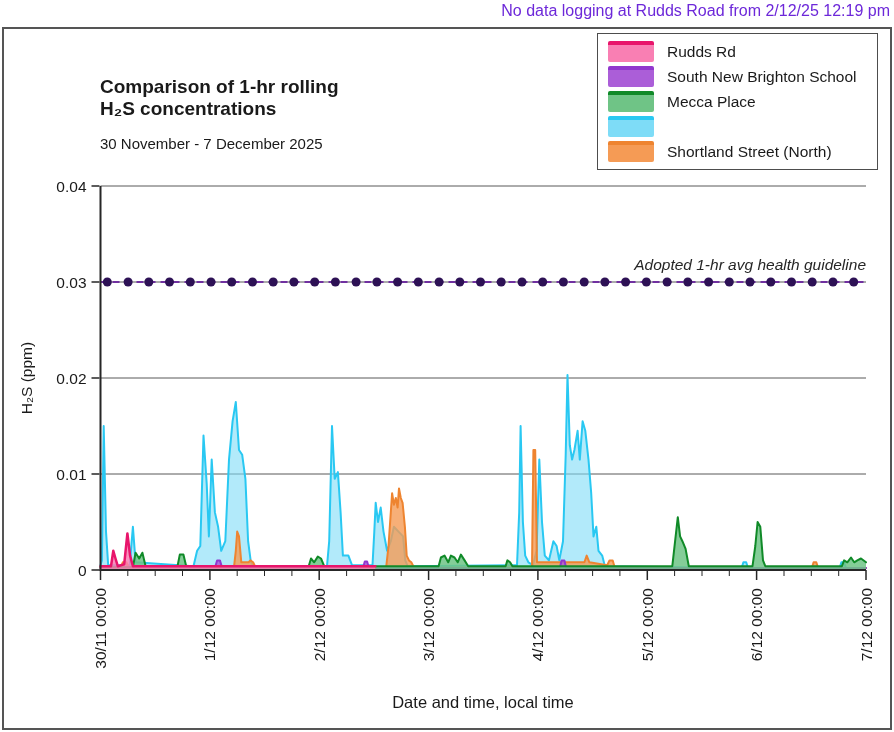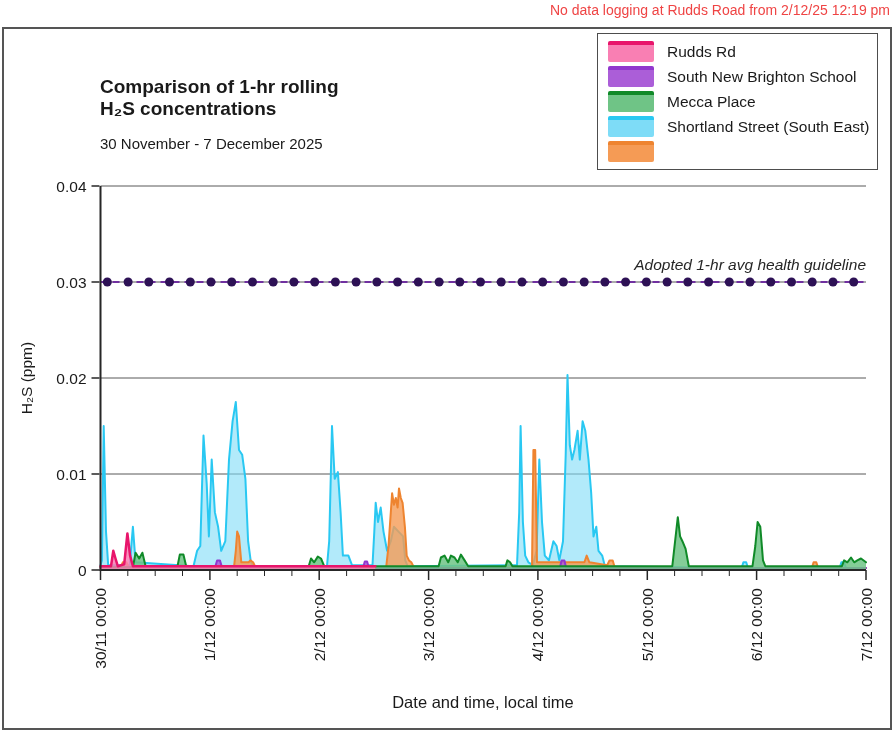--- a/index.html
+++ b/index.html
@@ -1,21 +1,21 @@
 <!DOCTYPE html>
 <html><head>
 <meta charset="utf-8">
 <style>
   html,body{margin:0;padding:0;}
   body{
     width:894px;height:732px;position:relative;background:#ffffff;
     font-family:"Liberation Sans",sans-serif;color:#1a1a1a;overflow:hidden;
   }
   .annotation{
-    position:absolute;top:2px;right:4px;font-size:14px;color:#ef4444;
+    position:absolute;top:2px;right:4px;font-size:16px;color:#6d28d9;
   }
   .figure-border{
     position:absolute;left:2px;top:27px;width:886px;height:699px;
     border:2px solid #555;background:transparent;
   }
   .title-block{position:absolute;left:100px;top:76px;line-height:22px;}
   .title-line{font-weight:bold;font-size:19px;}
   .subtitle{font-size:15px;margin-top:13px;font-weight:normal;}
   .legend{
     position:absolute;left:597px;top:33px;width:281px;height:137px;
@@ -163,18 +163,18 @@
   <div class="legend-row">
     <span class="legend-swatch" style="background: rgb(171, 94, 216); border-top-color: rgb(145, 55, 206);"></span>
     <span class="legend-label">South New Brighton School</span>
   </div>
   <div class="legend-row">
     <span class="legend-swatch" style="background: rgb(111, 196, 134); border-top-color: rgb(16, 138, 40);"></span>
     <span class="legend-label">Mecca Place</span>
   </div>
   <div class="legend-row">
     <span class="legend-swatch" style="background: rgb(126, 220, 247); border-top-color: rgb(41, 200, 242);"></span>
-    <span class="legend-label">Shortland Street (South East)</span>
   </div>
   <div class="legend-row">
     <span class="legend-swatch" style="background: rgb(245, 155, 85); border-top-color: rgb(238, 132, 48);"></span>
+    <span class="legend-label">Shortland Street (North)</span>
   </div>
 </div>
 
 </body></html>

